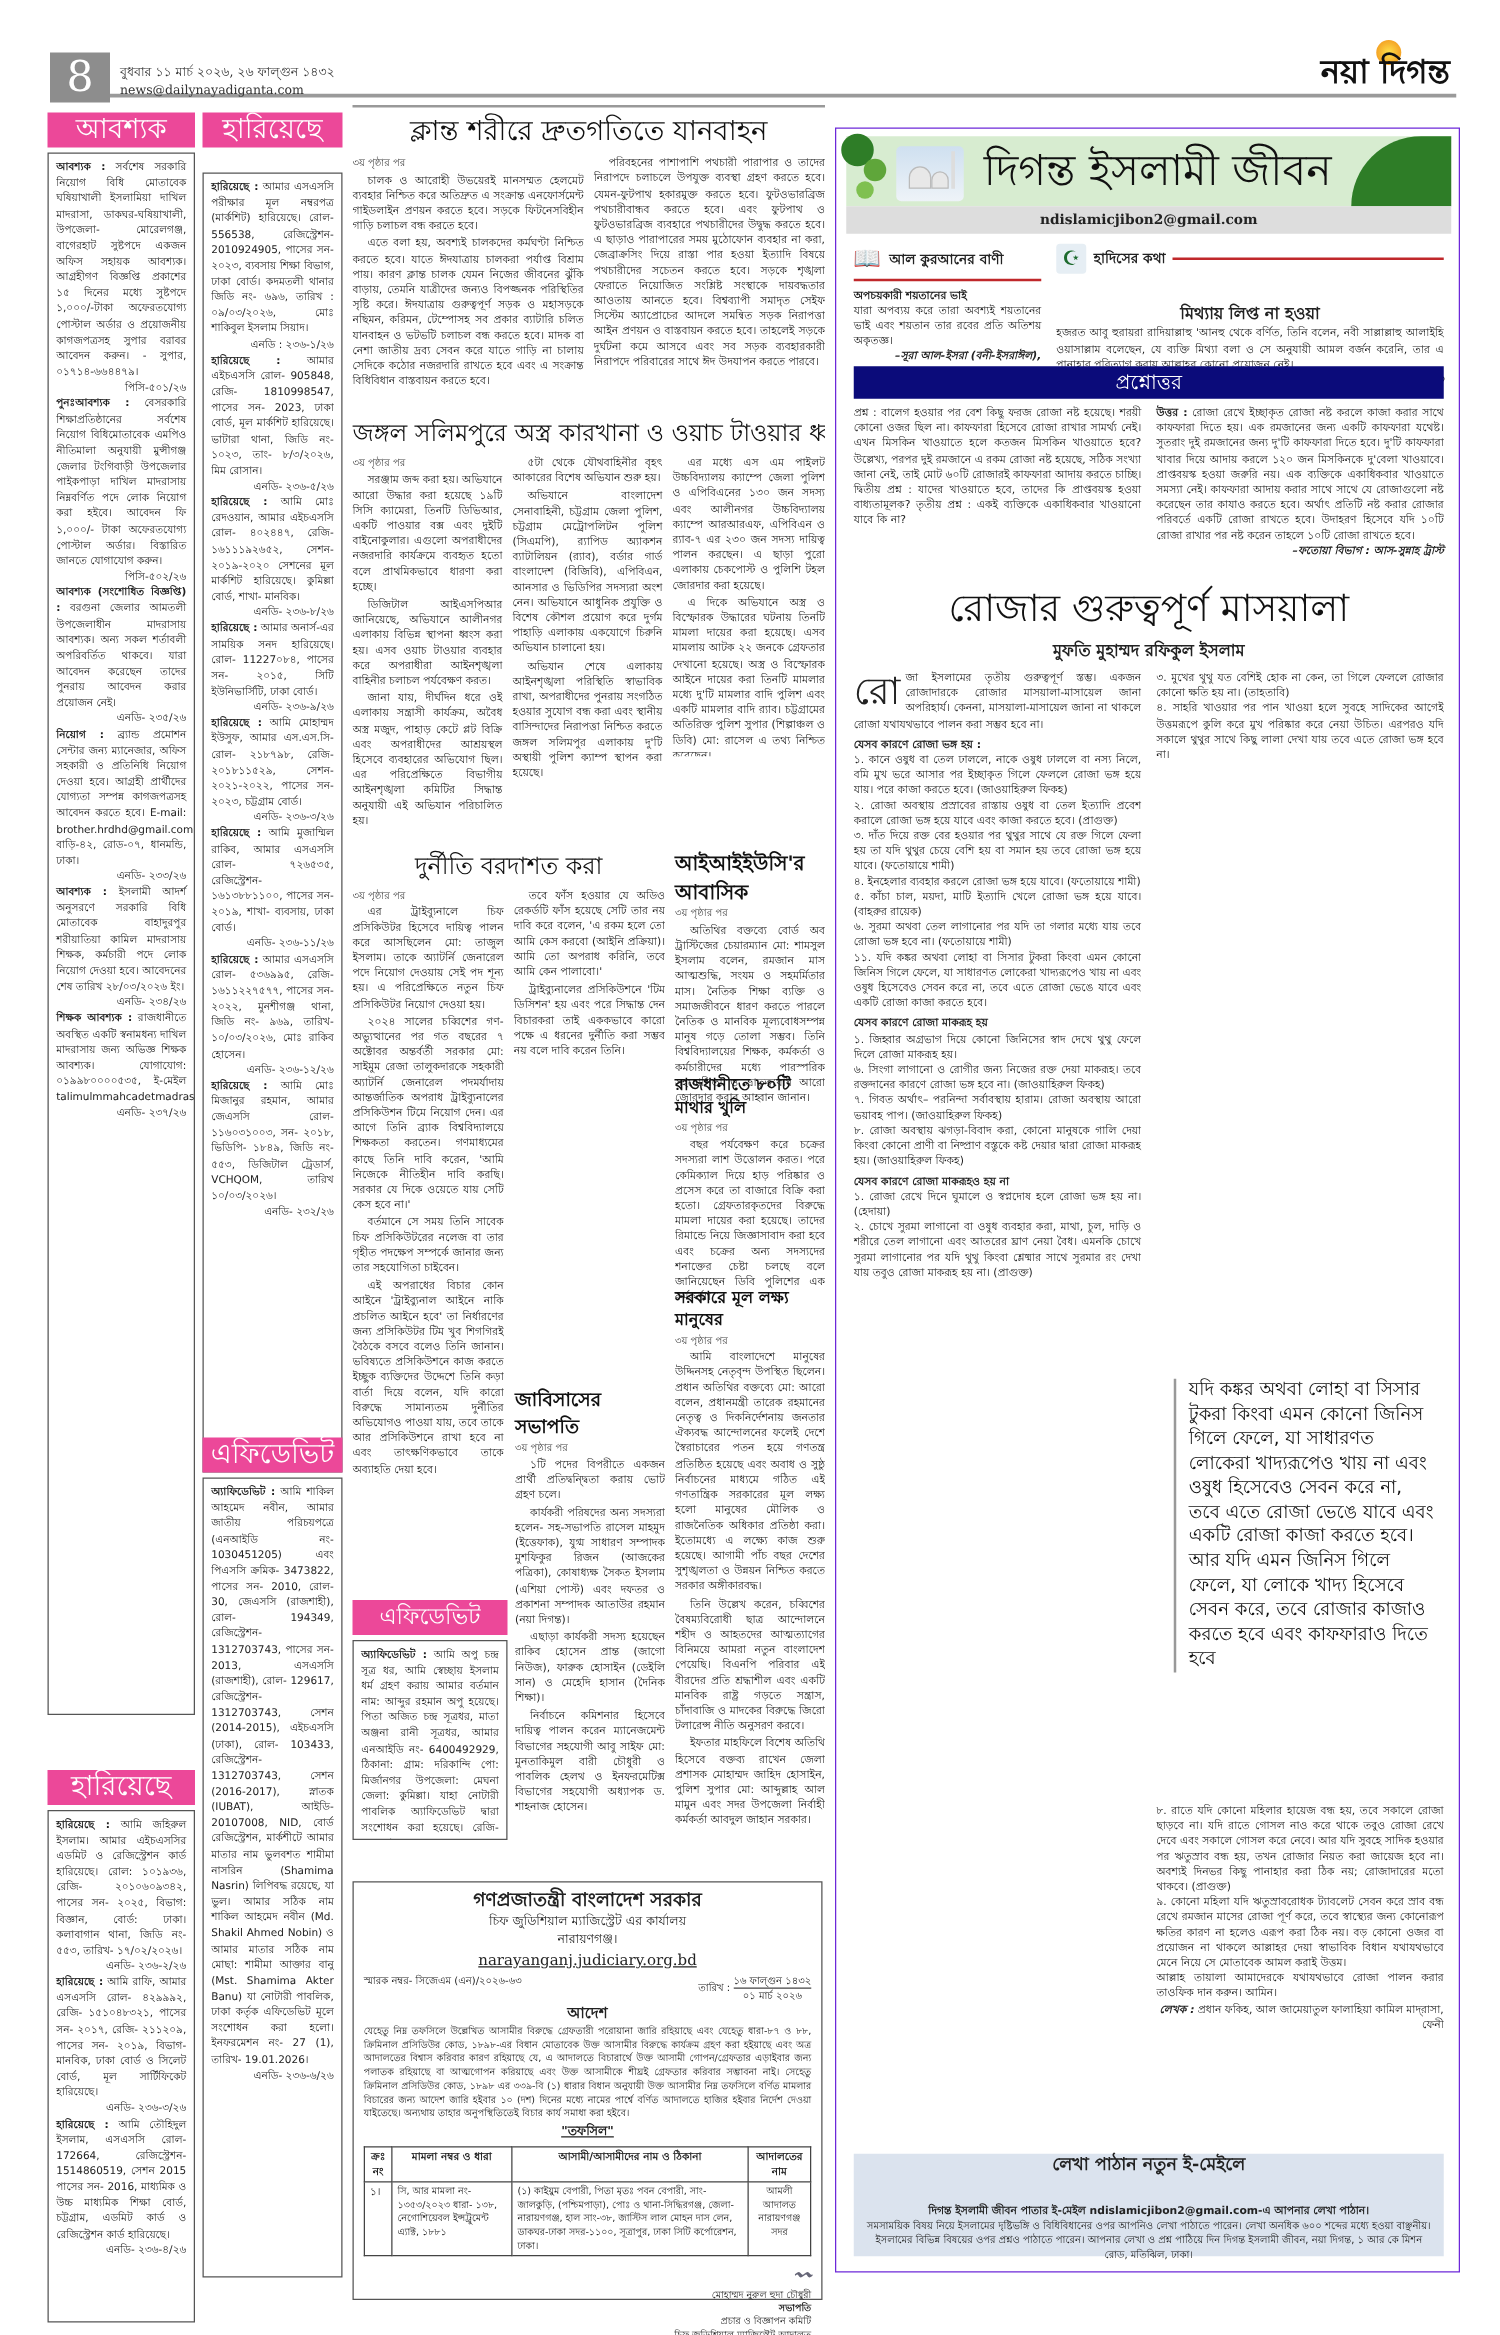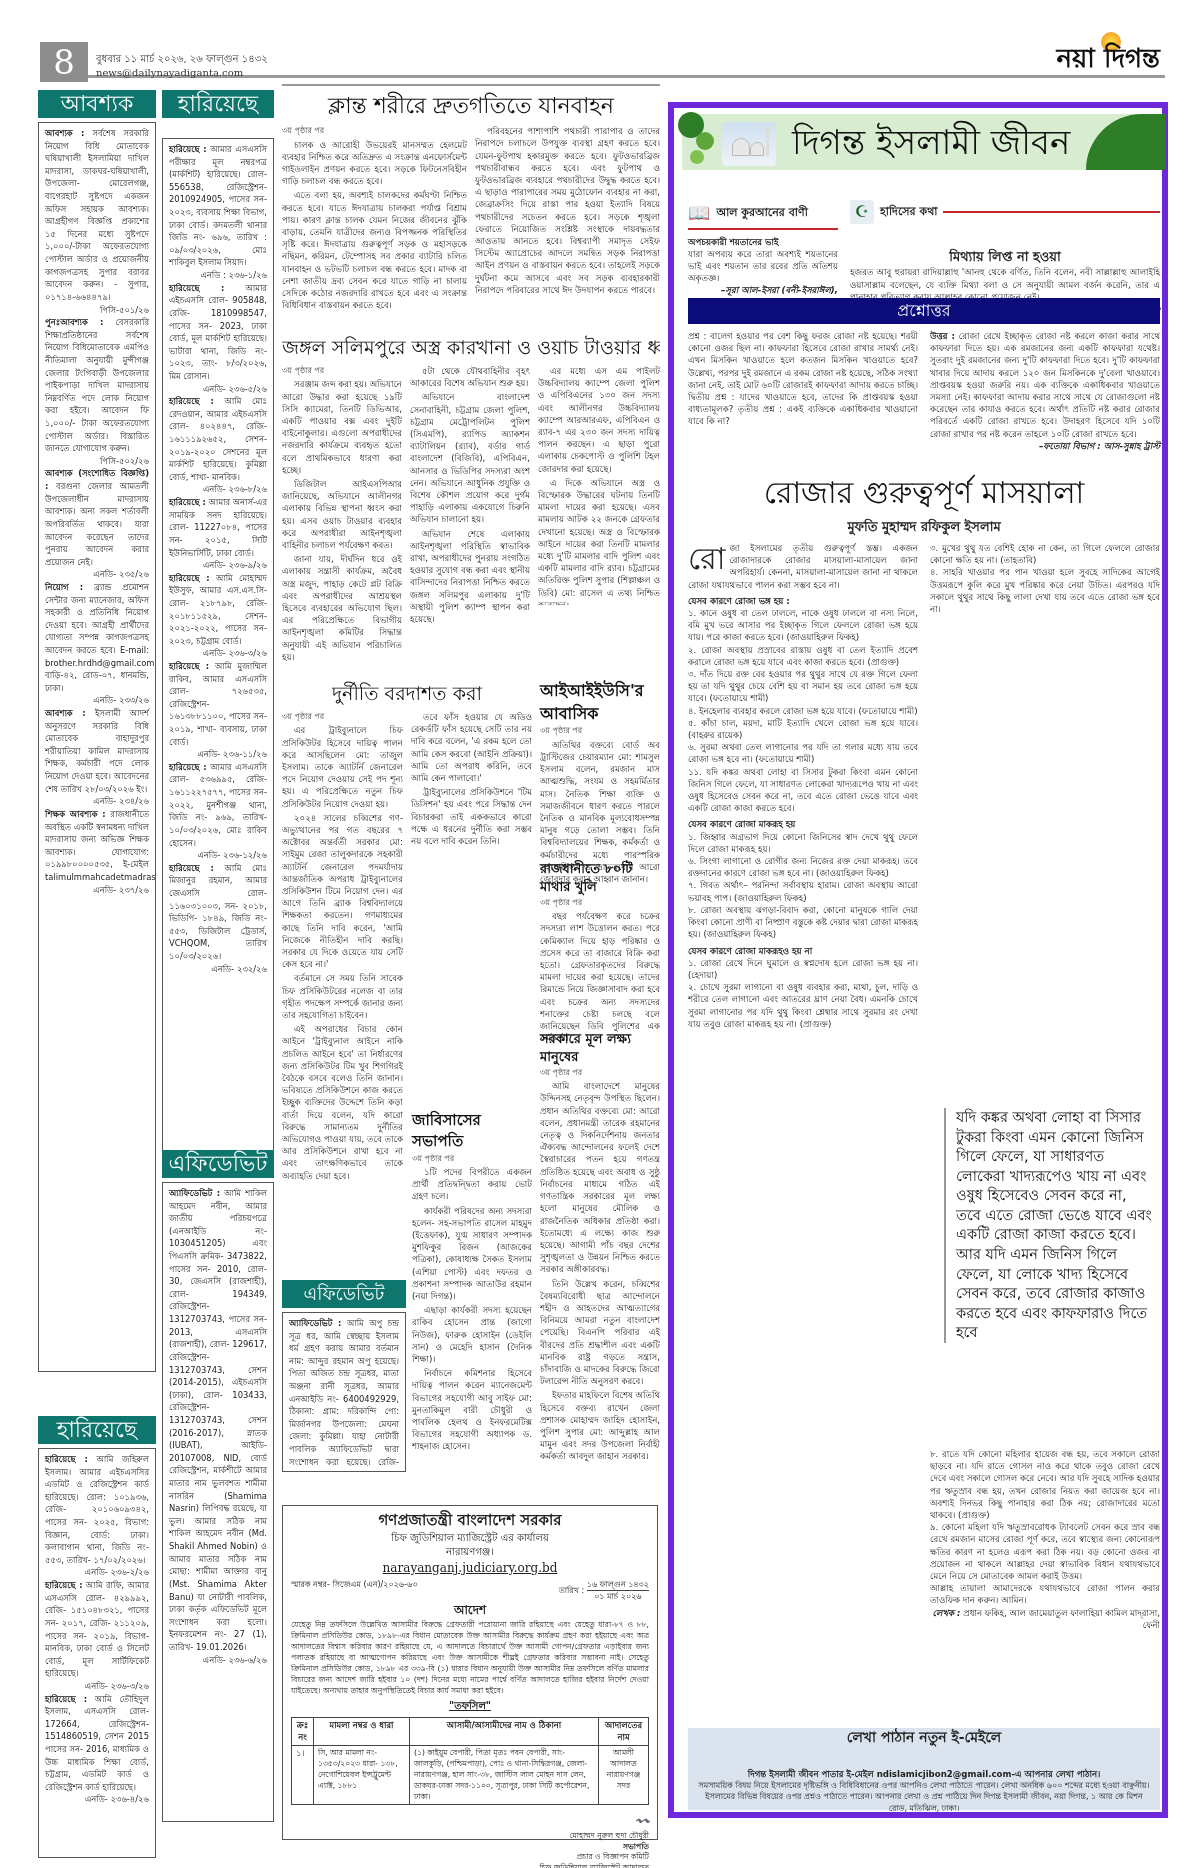--- a/index.html
+++ b/index.html
@@ -4,29 +4,29 @@
 <style>
 *{box-sizing:border-box;margin:0;padding:0}
 body{width:1200px;height:1868px;background:#fff;font-family:"DejaVu Sans",sans-serif;color:#222;position:relative;overflow:hidden;font-size:8.6px;line-height:1.42}
 .abs{position:absolute}
 .masthead{left:40px;top:38px;width:1125px;height:40px;border-bottom:3px solid #9a9a9a}
 .pagebox{left:40px;top:42px;width:48px;height:40px;background:#8d8d8d;color:#fff;font-family:"DejaVu Serif",serif;font-size:34px;text-align:center;line-height:40px}
 .date{left:96px;top:52px;font-size:10px;color:#333;font-family:"DejaVu Serif",serif}
 .email{left:96px;top:66px;font-size:10px;color:#333;font-family:"DejaVu Serif",serif}
 .logo{right:40px;top:40px;font-size:26px;font-weight:bold;color:#111;font-family:"DejaVu Serif",serif}
 .logo .sun{position:absolute;left:44px;top:-8px;width:20px;height:20px;border-radius:50%;background:radial-gradient(#ffe14a,#f08a16);z-index:-1}
-.classhead{background:#0f766e;color:#fff;font-size:22px;text-align:center;height:28px;line-height:28px}
+.classhead{background:#ec4899;color:#fff;font-size:22px;text-align:center;height:28px;line-height:28px}
 .adbox{border:1px solid #555;padding:4px 6px;text-align:justify;font-size:8.4px;line-height:1.5;overflow:hidden}
 .adbox b{font-weight:bold}
 .col{overflow:hidden;text-align:justify}
 .col p{margin-bottom:2px;text-indent:12px}
 .col .cont{font-size:8px;color:#444;text-indent:0}
 .headline{font-size:22px;text-align:center;color:#111;white-space:nowrap;overflow:hidden}
 .sectitle{font-size:16px;color:#111;font-weight:bold}
-.islam{left:668px;top:102px;width:500px;height:1716px;border:6px solid #6d28d9}
+.islam{left:668px;top:102px;width:500px;height:1716px;border:1px solid #6d28d9}
 .ibanner{position:absolute;left:8px;top:6px;width:484px;height:56px;background:#d7ecd0;border-radius:0 0 60px 0}
 .ibanner .darkgreen{position:absolute;right:0;top:0;width:80px;height:56px;background:#2e7d27;border-radius:60px 0 0 0}
 .ibanner .title{position:absolute;left:110px;top:4px;font-size:34px;color:#111;white-space:nowrap}
 .circ{position:absolute;border-radius:50%}
 .iemail{position:absolute;left:8px;top:62px;width:484px;height:22px;background:#ddd;text-align:center;font-family:"DejaVu Serif",serif;font-weight:bold;font-size:11px;line-height:22px}
 .prosh{position:absolute;left:14px;top:190px;width:472px;height:26px;background:#0b0b7a;color:#ffffff;text-align:center;font-size:16px;line-height:26px}
 .quote{border-left:2px solid #999;padding-left:10px;font-size:14.5px;line-height:1.35;color:#111}
 .footbox{position:absolute;left:14px;top:1620px;width:472px;height:82px;background:#dbe3ee;text-align:center;padding-top:0}
 table{border-collapse:collapse}
 td,th{border:1px solid #444;padding:2px 4px;font-size:8.4px;vertical-align:top}
@@ -222,20 +222,21 @@
     <div class="circ" style="left:14px;top:18px;width:18px;height:18px;background:#5fa63a"></div>
     <div class="circ" style="left:8px;top:36px;width:14px;height:14px;background:#7fc050"></div>
     <div style="position:absolute;left:40px;top:8px;width:54px;height:44px;background:linear-gradient(#cfe0f0,#eef3f8);border-radius:4px">
       <div style="position:absolute;left:10px;top:16px;width:18px;height:18px;border-radius:50% 50% 0 0;background:#e8e8e8;border:1px solid #bbb"></div>
       <div style="position:absolute;left:28px;top:20px;width:14px;height:14px;border-radius:50% 50% 0 0;background:#e8e8e8;border:1px solid #bbb"></div>
       <div style="position:absolute;left:44px;top:4px;width:3px;height:30px;background:#ddd"></div>
     </div>
     <div class="darkgreen"></div>
     <div class="title">দিগন্ত ইসলামী জীবন</div>
   </div>
+  <div class="iemail">ndislamicjibon2@gmail.com</div>
 
   <div style="position:absolute;left:14px;top:92px;width:150px">
     <div style="display:flex;align-items:center;gap:6px;border-bottom:2px solid #c0282b;padding-bottom:2px">
       <span style="font-size:18px">📖</span>
       <span style="font-size:11px;font-weight:bold">আল কুরআনের বাণী</span>
     </div>
     <div style="font-weight:bold;font-size:8.6px;margin-top:6px">অপচয়কারী শয়তানের ভাই</div>
     <div style="text-align:justify;font-size:8.6px">যারা অপব্যয় করে তারা অবশ্যই শয়তানের ভাই এবং শয়তান তার রবের প্রতি অতিশয় অকৃতজ্ঞ।</div>
     <div style="text-align:right;font-style:italic;font-weight:bold;font-size:8.6px">–সূরা আল-ইসরা (বনী-ইসরাঈল),</div>
     <div style="text-align:right;font-style:italic;font-weight:bold;font-size:8.6px">আয়াত : ২৭</div>

